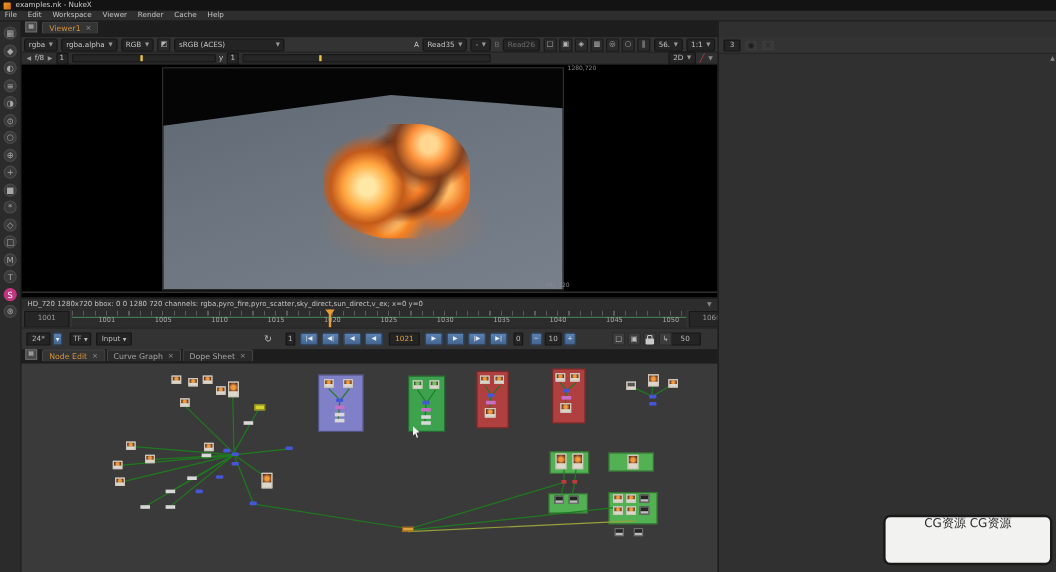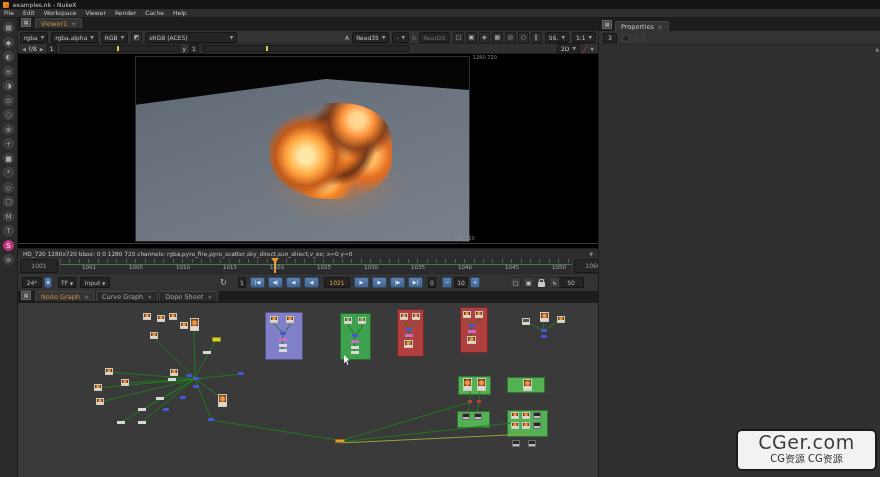--- a/index.html
+++ b/index.html
@@ -290,21 +290,21 @@
       <div class="t-el t-icon" style="left: 505px;">▣</div>
       <div class="t-el t-icon" style="left: 518px;">
         <div class="mini-lock"></div>
       </div>
       <div class="t-el t-icon" style="left: 531px;">↳</div>
     </div>
 
   <div id="bottom-tabs" class="abs" style="left:18px;top:291px;width:580px;height:12px;">
     <div class="pane-icon">▦</div>
   <div class="tab active">
-        <span>Node Graph</span>
+        <span>Node Edit</span>
         <span class="x">×</span>
       </div>
       <div class="tab inactive">
         <span>Curve Graph</span>
         <span class="x">×</span>
       </div>
       <div class="tab inactive">
         <span>Dope Sheet</span>
         <span class="x">×</span>
       </div>
@@ -425,33 +425,25 @@
       <div class="node n-readf" style="left: 504px; top: 119px; width: 8px; height: 7px;"></div>
       <div class="node n-dark" style="left: 515px; top: 119px; width: 8px; height: 7px;"></div>
       <div class="node n-dark" style="left: 494px; top: 137px;"></div>
       <div class="node n-dark" style="left: 510px; top: 137px;"></div>
       <div class="node n-red-dot" style="left: 450px; top: 97px;"></div>
       <div class="node n-red-dot" style="left: 459px; top: 97px;"></div>
       <div class="node n-orange" style="left: 317px; top: 136px;"></div>
     </div>
 
   <div id="right-panel" class="abs">
-    <div id="props-header">
-      <div class="pane-icon">▦</div>
-      <div class="tab active" style="color:#c8c8c8;">
-        <span>Properties</span>
-        <span class="x">×</span>
-      </div>
-    </div>
     <div id="props-toolbar">
       <div class="mini-field" style="width:8px;text-align:center;">3</div>
       <span style="font-size:7px;color:#1c1c1c;background:#3a3a3a;width:10px;text-align:center;border-radius:1px;">◉</span>
       <span style="font-size:7px;color:#2a2a2a;background:#3a3a3a;width:10px;text-align:center;border-radius:1px;">✕</span>
     </div>
     <div id="props-scroll-arrow">▲</div>
   </div>
 
   <div id="watermark" class="abs">
-    <div id="wm1">CGer.com</div>
     <div id="wm2">CG资源 CG资源</div>
   </div>
 
 </div>
 
 </body></html>

